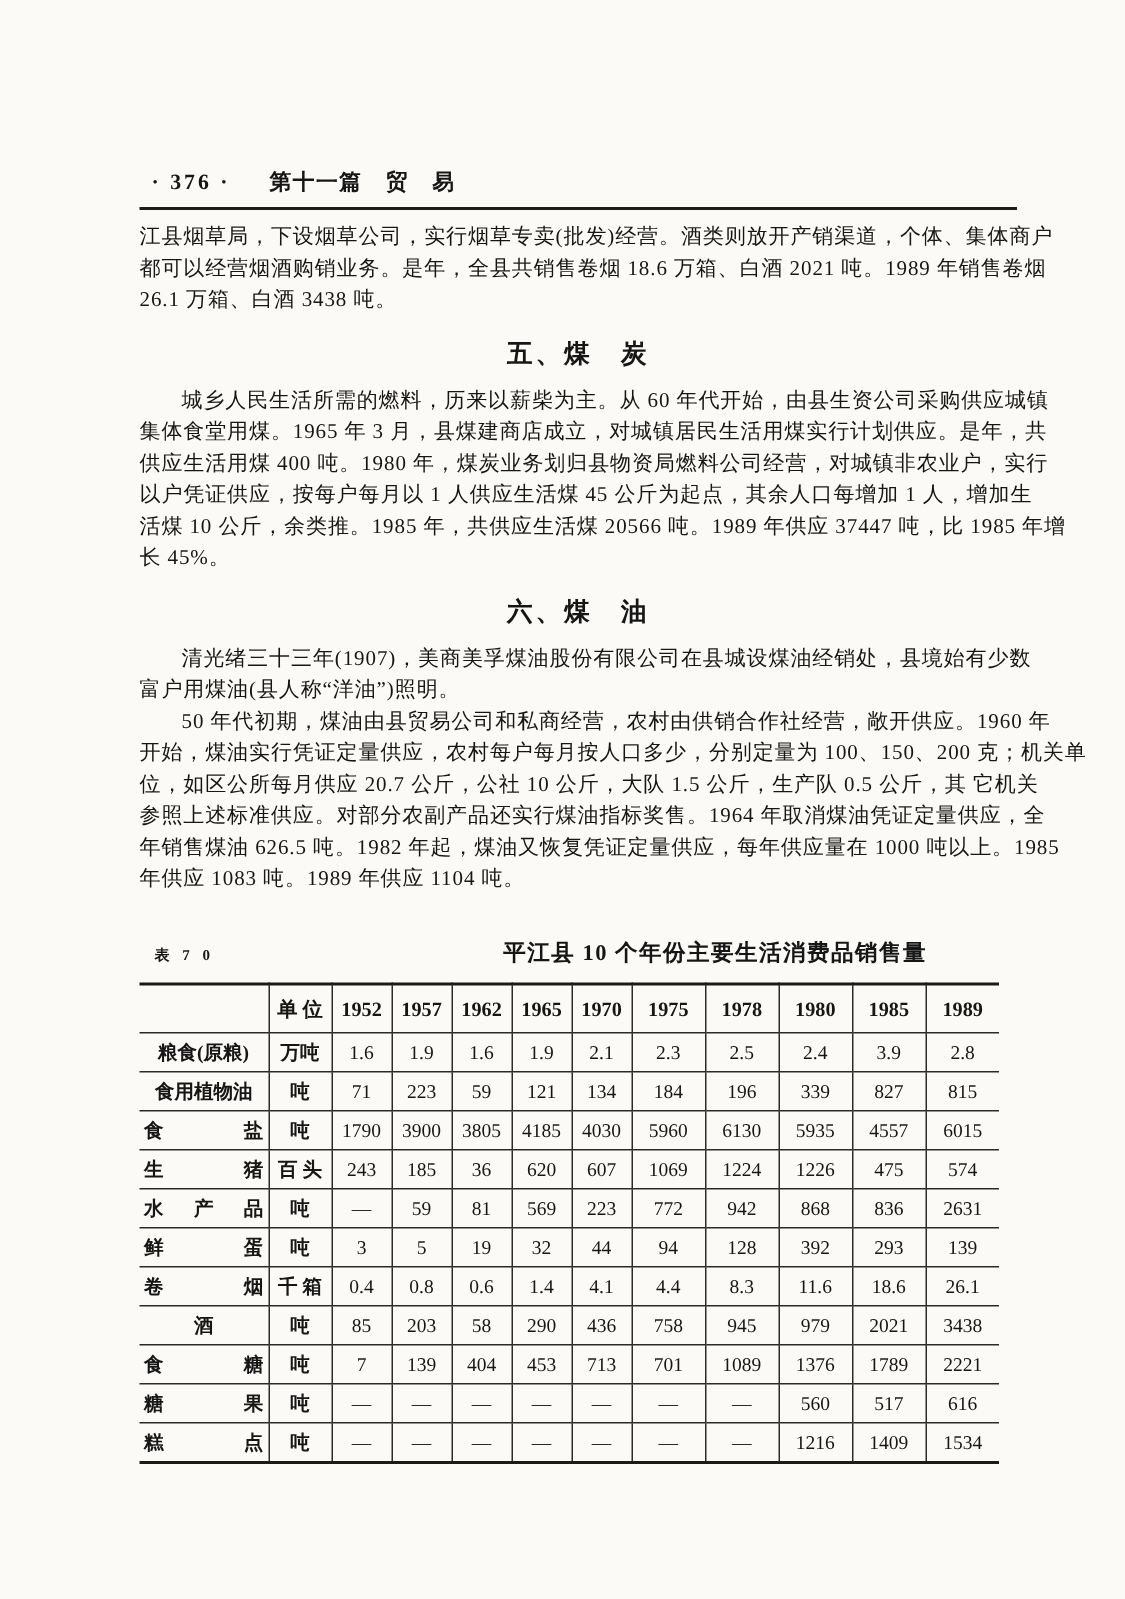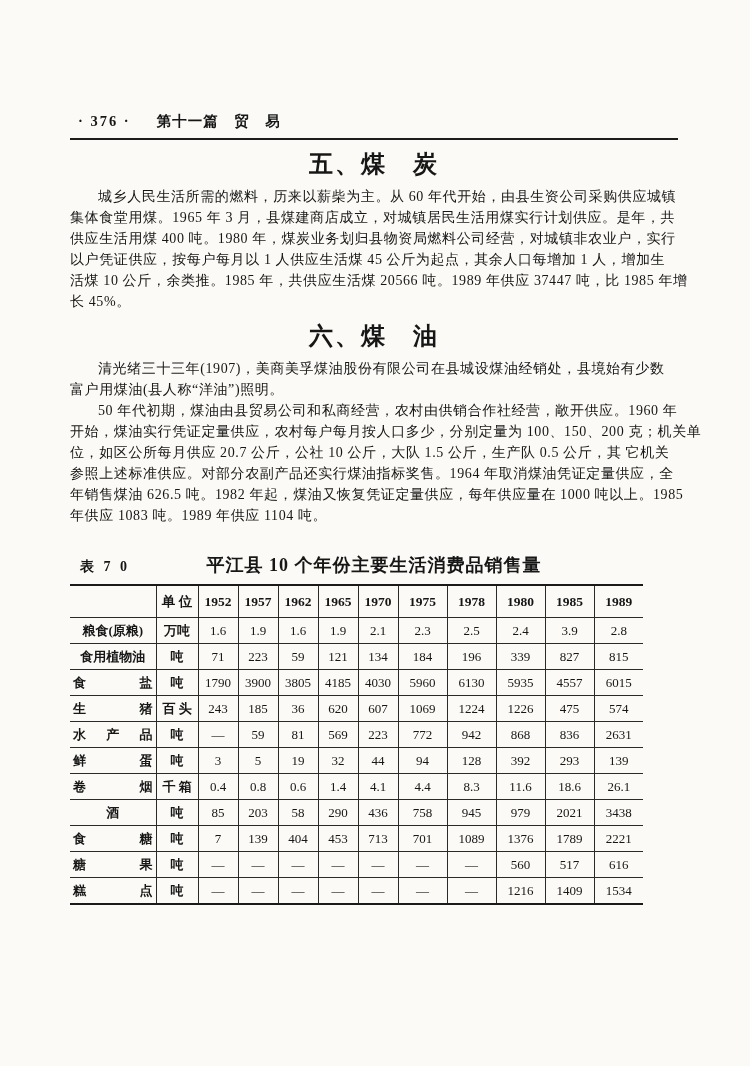--- a/index.html
+++ b/index.html
@@ -6,53 +6,53 @@
   body{
     width:750px;height:1066px;
     background:#fbfaf6;
     color:#161616;
     font-family:"Liberation Serif","DejaVu Serif",serif;
     overflow:hidden;
   }
   .page{
     box-sizing:border-box;
     width:750px;height:922px;
-    padding:112px 72px 0 70px;
+    padding:112px 72px 0 93px;
     position:relative;
   }
   
   .runhead{
     display:flex;align-items:baseline;gap:26px;
     font-size:14.5px;font-weight:bold;letter-spacing:1px;
     padding-left:8px;
   }
   .runhead .pageno{font-weight:bold;letter-spacing:2px;}
   .headrule{height:2px;background:#1c1c1c;margin-top:7px;}
   
   .para{margin-top:8px;}
   .para + .para{margin-top:0;}
   .tline{
     height:21px;line-height:21px;
     font-size:14px;letter-spacing:0.6px;
     white-space:nowrap;
   }
   .tline.ind{text-indent:2em;}
   h2.sect{
-    font-size:24px;font-weight:bold;
+    font-size:17px;font-weight:bold;
     text-align:center;letter-spacing:2px;
     margin:12px 0 9px 0;line-height:25px;
   }
   
   .tbl-caption{
     margin-top:14px;height:20px;line-height:20px;
     display:flex;align-items:baseline;
     font-weight:bold;
   }
-  .tbl-caption .lbl{font-size:14px;letter-spacing:3px;padding-left:10px;margin-top:17px;}
-  .tbl-caption .ttl{flex:1;text-align:center;font-size:18px;letter-spacing:1px;padding-right:60px;}
+  .tbl-caption .lbl{font-size:10px;letter-spacing:3px;padding-left:10px;margin-top:17px;}
+  .tbl-caption .ttl{flex:1;text-align:right;font-size:15px;letter-spacing:1px;padding-right:60px;}
   
   table.sales{
     margin-top:24px;
     border-collapse:collapse;table-layout:fixed;
     width:572px;
     border-top:2.5px solid #1a1a1a;
     border-bottom:2.5px solid #1a1a1a;
     font-size:13px;
   }
   table.sales col.c-label{width:86px;}
@@ -77,20 +77,25 @@
 <body>
 
 <div class="page">
 
   <div class="runhead">
     <span class="pageno">· 376 ·</span>
     <span class="chapter">第十一篇　贸　易</span>
   </div>
   <div class="headrule"></div>
 
+  <div class="para">
+      <div class="tline">江县烟草局，下设烟草公司，实行烟草专卖(批发)经营。酒类则放开产销渠道，个体、集体商户</div>
+      <div class="tline">都可以经营烟酒购销业务。是年，全县共销售卷烟 18.6 万箱、白酒 2021 吨。1989 年销售卷烟</div>
+      <div class="tline">26.1 万箱、白酒 3438 吨。</div>
+    </div>
 
   <h2 class="sect">五、煤　炭</h2>
 
   <div class="para">
       <div class="tline ind">城乡人民生活所需的燃料，历来以薪柴为主。从 60 年代开始，由县生资公司采购供应城镇</div>
       <div class="tline">集体食堂用煤。1965 年 3 月，县煤建商店成立，对城镇居民生活用煤实行计划供应。是年，共</div>
       <div class="tline">供应生活用煤 400 吨。1980 年，煤炭业务划归县物资局燃料公司经营，对城镇非农业户，实行</div>
       <div class="tline">以户凭证供应，按每户每月以 1 人供应生活煤 45 公斤为起点，其余人口每增加 1 人，增加生</div>
       <div class="tline">活煤 10 公斤，余类推。1985 年，共供应生活煤 20566 吨。1989 年供应 37447 吨，比 1985 年增</div>
       <div class="tline">长 45%。</div>

